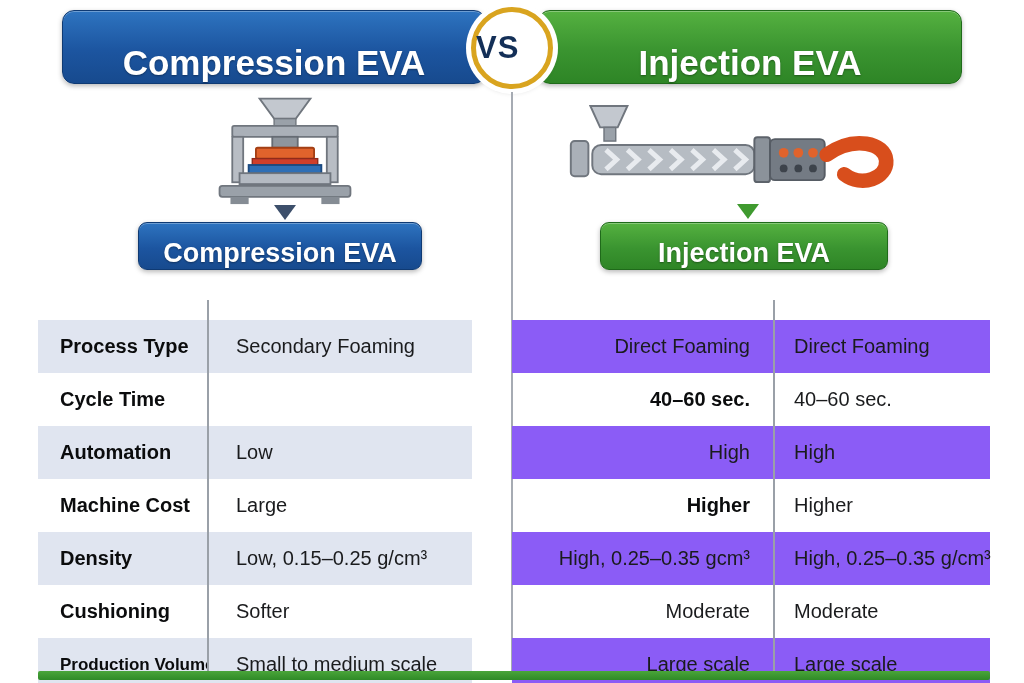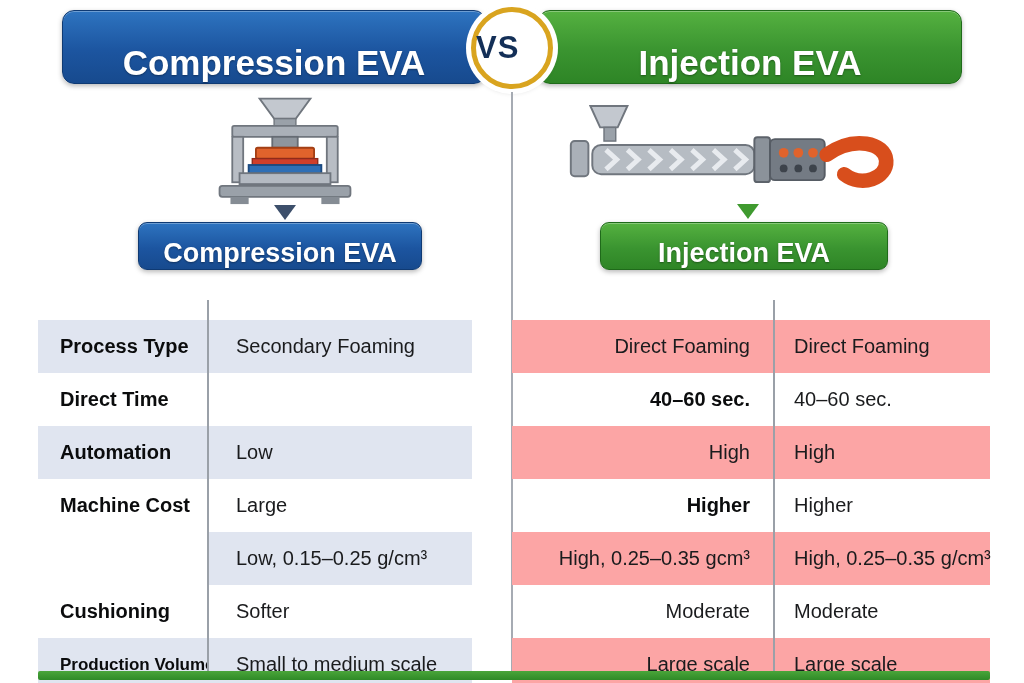--- a/index.html
+++ b/index.html
@@ -45,21 +45,21 @@
   
   .row  { position:absolute; left:38px; width:952px; height:53px; }
   .r0{top:300px} .r1{top:353px} .r2{top:406px} .r3{top:459px} .r4{top:512px} .r5{top:565px} .r6{top:618px}
   .cell { position:absolute; top:0; height:100%; display:flex; align-items:center;
           font-size:20px; color:#1a1b1d; white-space:nowrap;margin-top:20px; }
   .c1 { left:0;     width:170px; padding-left:22px; font-weight:700; color:#0b0c0d; font-size:20px; }
   .c2 { left:170px; width:264px; padding-left:28px; }
   .c3 { left:474px; width:262px; justify-content:flex-end; padding-right:24px; }
   .c4 { left:736px; width:216px; padding-left:20px; }
   .tint .c1, .tint .c2 { background:#e0e5f0; }
-  .tint .c3, .tint .c4 { background:#fca5a5; }
+  .tint .c3, .tint .c4 { background:#8b5cf6; }
   .strong { font-weight:700; color:#0b0c0d; }
   .small-label { font-size:17px; }
 
   .bottom-strip { position:absolute; left:38px; top:671px; width:952px; height:9px;
                   background:linear-gradient(180deg,#4aa53a,#2f8a27); border-radius:2px; }
 </style>
 </head>
 <body>
 
 <div class="page">
@@ -129,37 +129,38 @@
     <span>Injection EVA</span>
   </div>
 
   <div class="row tint r0">
     <div class="cell c1">Process Type</div>
     <div class="cell c2">Secondary Foaming</div>
     <div class="cell c3">Direct Foaming</div>
     <div class="cell c4">Direct Foaming</div>
   </div>
   <div class="row r1">
-    <div class="cell c1">Direct Time</div>
+    <div class="cell c1">Cycle Time</div>
     <div class="cell c3 strong">40–60 sec.</div>
     <div class="cell c4">40–60 sec.</div>
   </div>
   <div class="row tint r2">
     <div class="cell c1">Automation</div>
     <div class="cell c2">Low</div>
     <div class="cell c3">High</div>
     <div class="cell c4">High</div>
   </div>
   <div class="row r3">
     <div class="cell c1">Machine Cost</div>
     <div class="cell c2">Large</div>
     <div class="cell c3 strong">Higher</div>
     <div class="cell c4">Higher</div>
   </div>
   <div class="row tint r4">
+    <div class="cell c1">Density</div>
     <div class="cell c2">Low, 0.15–0.25 g/cm³</div>
     <div class="cell c3">High, 0.25–0.35 gcm³</div>
     <div class="cell c4">High, 0.25–0.35 g/cm³</div>
   </div>
   <div class="row r5">
     <div class="cell c2">Softer</div>
     <div class="cell c1">Cushioning</div>
     <div class="cell c3">Moderate</div>
     <div class="cell c4">Moderate</div>
   </div>

